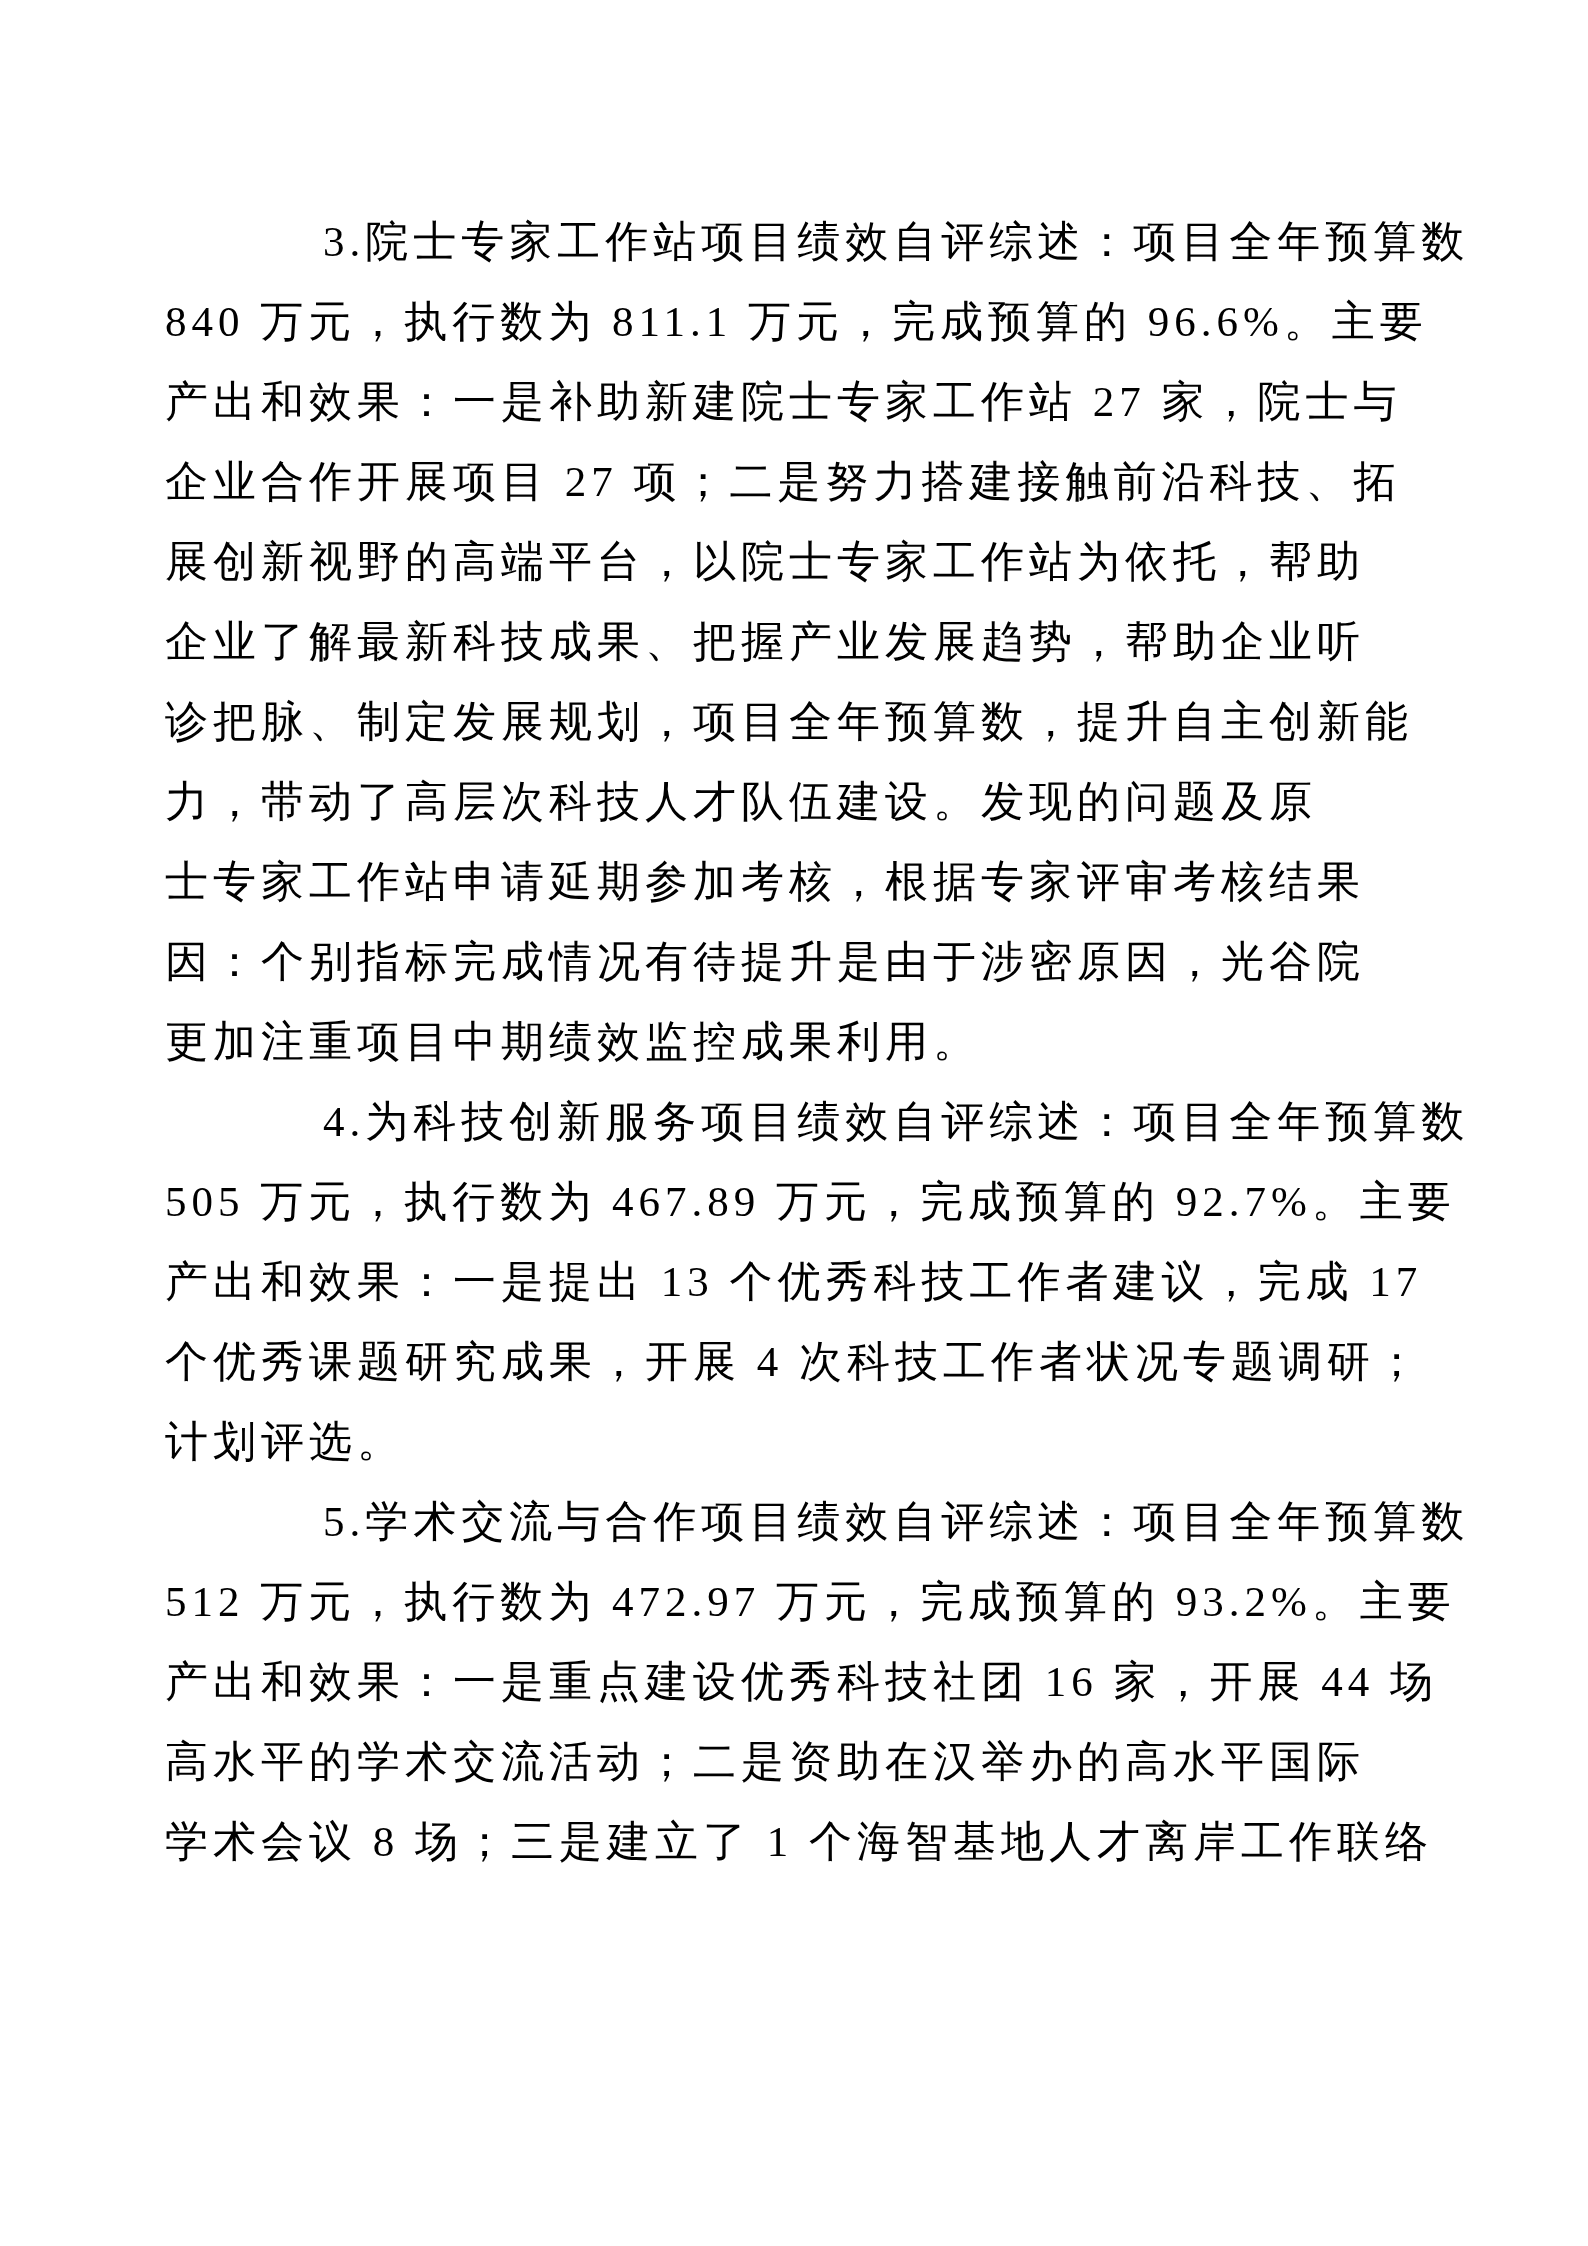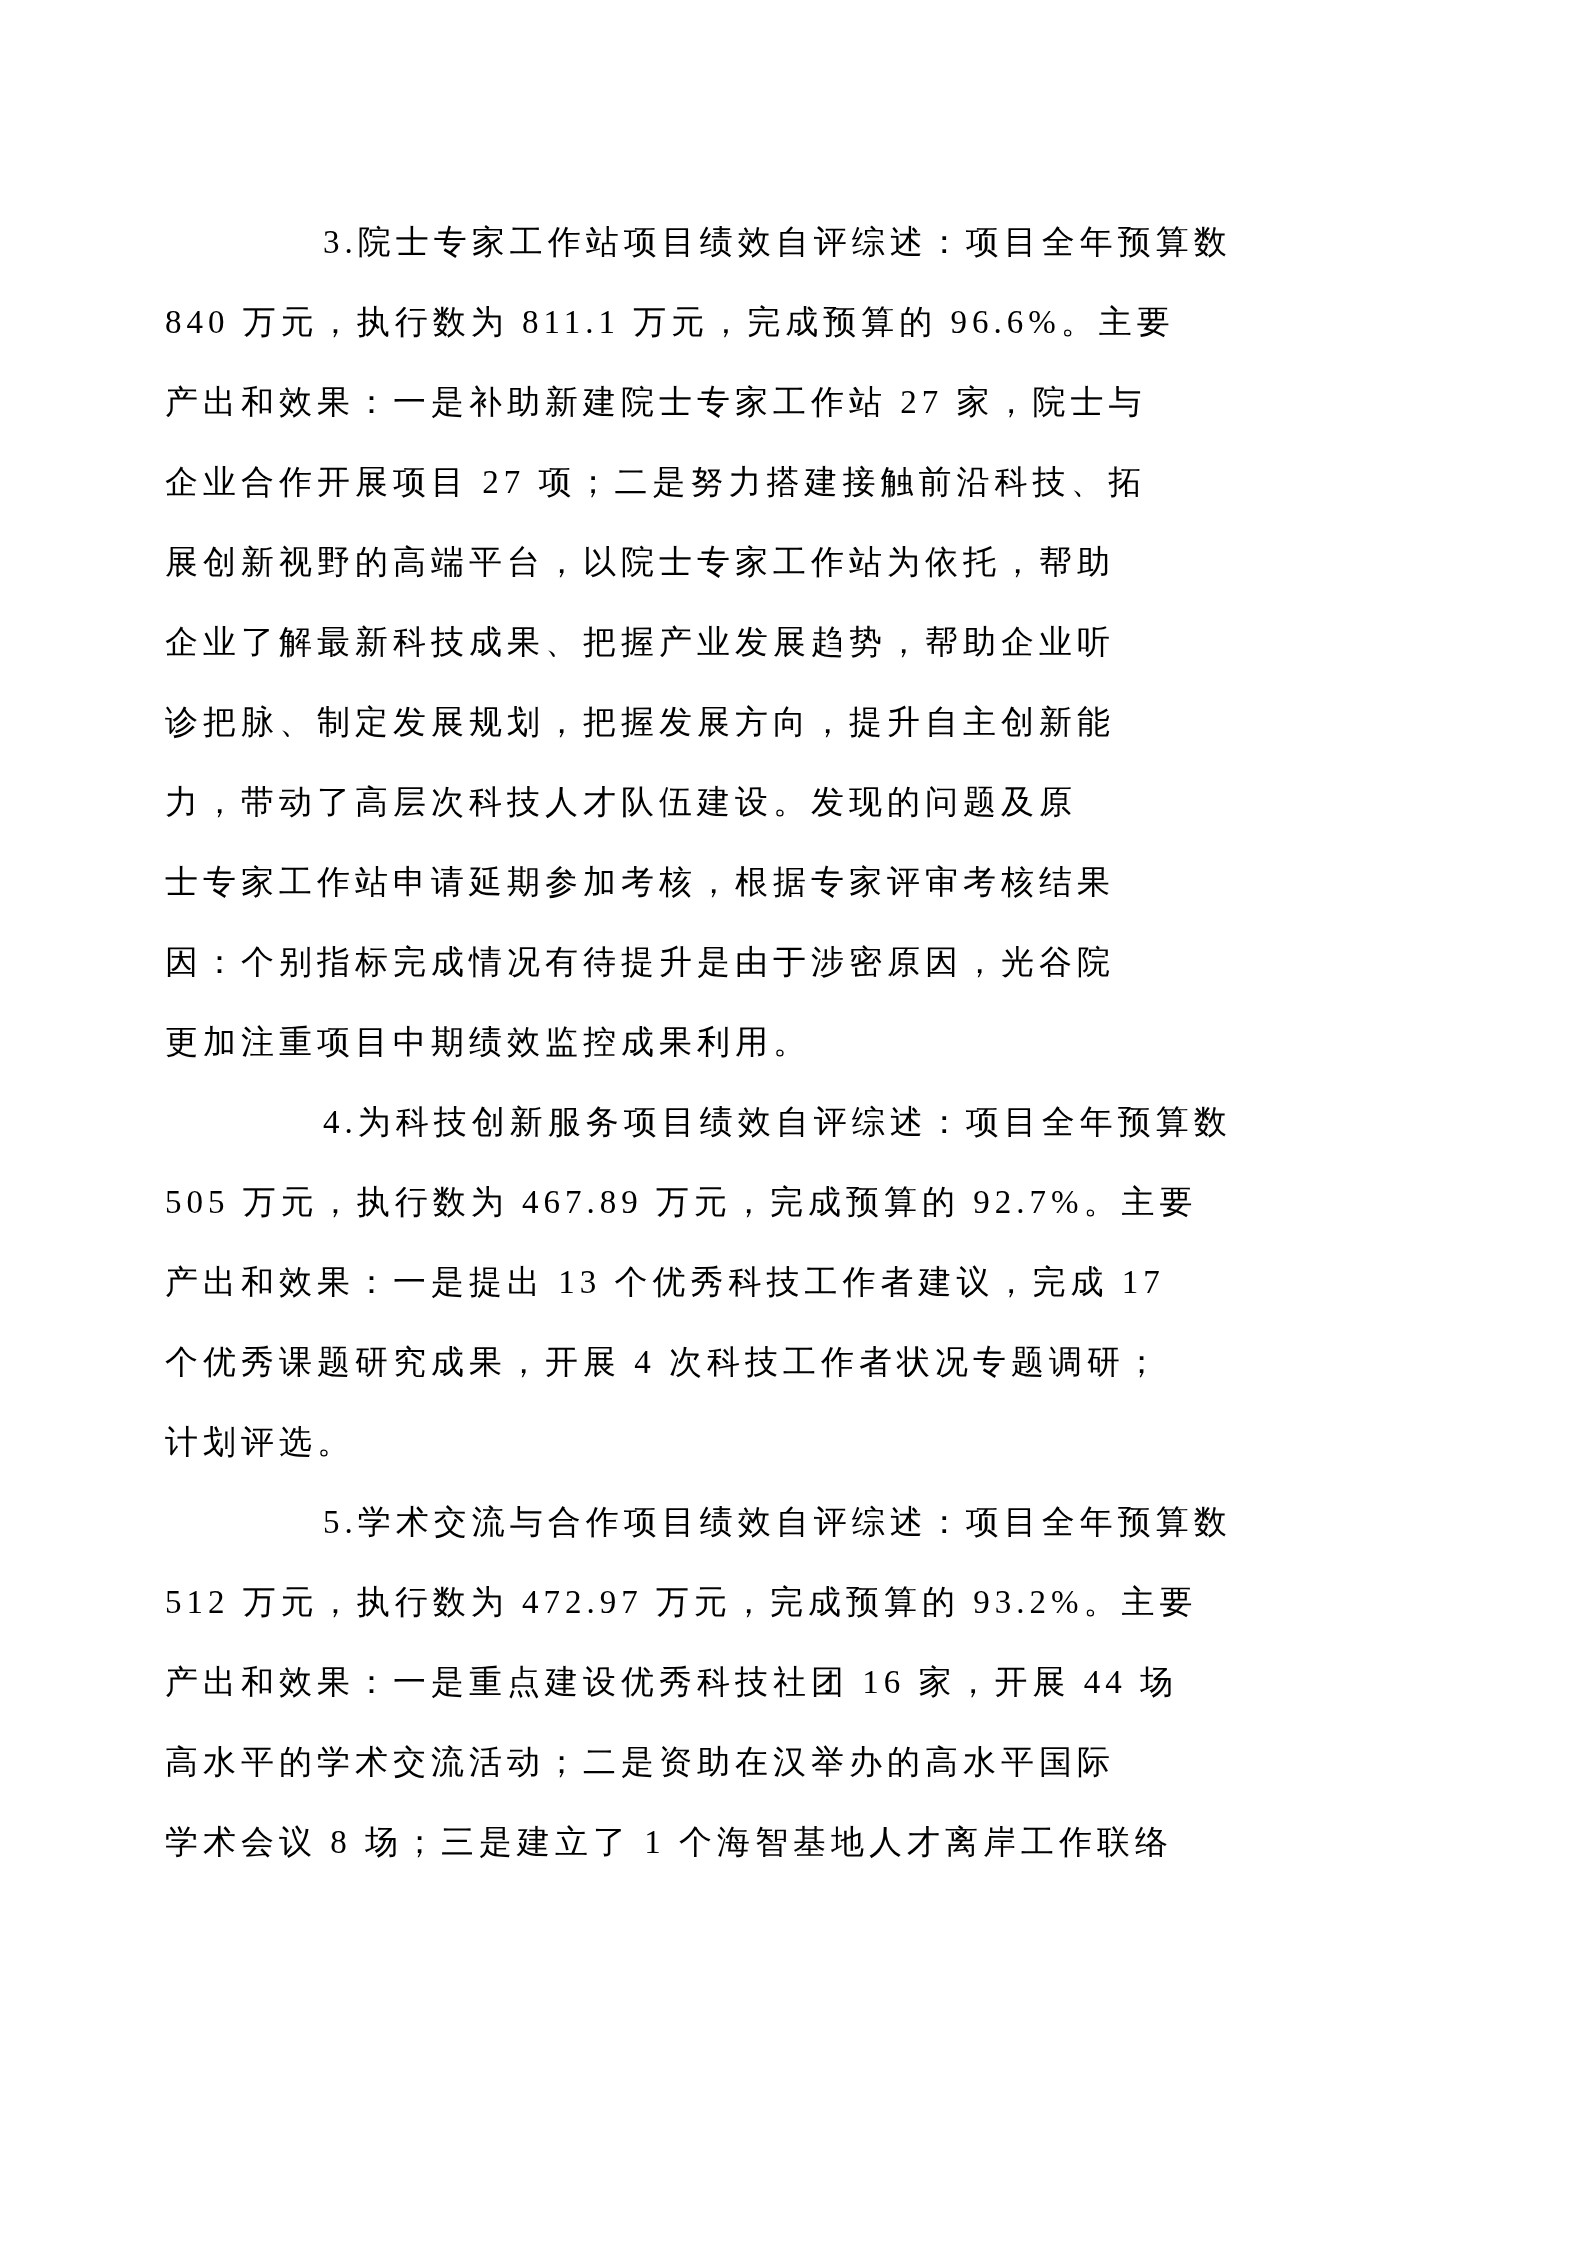--- a/index.html
+++ b/index.html
@@ -19,21 +19,21 @@
     .content {
       padding: 202px 140px 0 165px;
     }
     .para {
       margin: 0;
       padding: 0;
     }
     .line {
       height: 80px;
       line-height: 80px;
-      font-size: 33px;
+      font-size: 43px;
       letter-spacing: 5px;
       white-space: nowrap;
       overflow: visible;
     }
     .line.indent {
       text-indent: 158px;
     }
   </style>
 </head>
 <body>
@@ -41,21 +41,21 @@
 <div class="page">
   <div class="content">
 
     <div class="para">
       <div class="line indent">3.院士专家工作站项目绩效自评综述：项目全年预算数</div>
       <div class="line">840 万元，执行数为 811.1 万元，完成预算的 96.6%。主要</div>
       <div class="line">产出和效果：一是补助新建院士专家工作站 27 家，院士与</div>
       <div class="line">企业合作开展项目 27 项；二是努力搭建接触前沿科技、拓</div>
       <div class="line">展创新视野的高端平台，以院士专家工作站为依托，帮助</div>
       <div class="line">企业了解最新科技成果、把握产业发展趋势，帮助企业听</div>
-      <div class="line">诊把脉、制定发展规划，把握发展方向，提升自主创新能</div>
+      <div class="line">诊把脉、制定发展规划，项目全年预算数，提升自主创新能</div>
       <div class="line">力，带动了高层次科技人才队伍建设。发现的问题及原</div>
       <div class="line">士专家工作站申请延期参加考核，根据专家评审考核结果</div>
       <div class="line">因：个别指标完成情况有待提升是由于涉密原因，光谷院</div>
       <div class="line">更加注重项目中期绩效监控成果利用。</div>
     </div>
 
     <div class="para">
       <div class="line indent">4.为科技创新服务项目绩效自评综述：项目全年预算数</div>
       <div class="line">505 万元，执行数为 467.89 万元，完成预算的 92.7%。主要</div>
       <div class="line">产出和效果：一是提出 13 个优秀科技工作者建议，完成 17</div>

